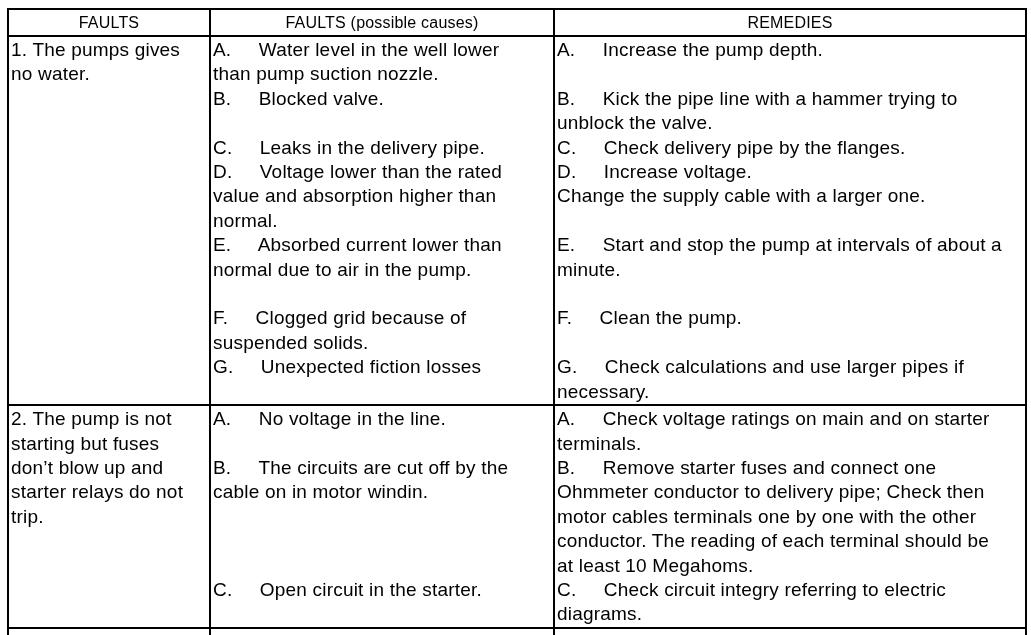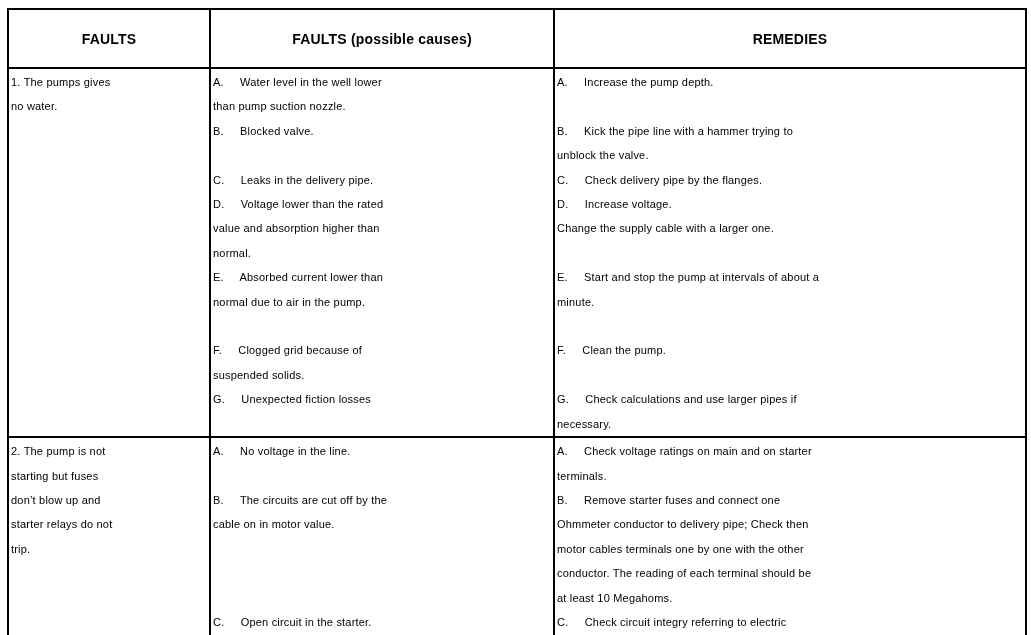--- a/index.html
+++ b/index.html
@@ -20,31 +20,31 @@
     width: 1018px;
     background: #ffffff;
   }
   col.c1 { width: 202px; }
   col.c2 { width: 344px; }
   col.c3 { width: 472px; }
   th, td {
     border: 2px solid #000000;
   }
   th {
-    font-size: 14px;
-    font-weight: bold;
+    font-size: 16px;
+    font-weight: normal;
     letter-spacing: 0.2px;
     text-align: center;
     vertical-align: middle;
     height: 25px;
-    padding: 16px;
+    padding: 0;
   }
   td {
     vertical-align: top;
-    font-size: 11px;
+    font-size: 19px;
     line-height: 24.4px;
     letter-spacing: 0.2px;
     white-space: pre;
     overflow: hidden;
     padding: 1px 0 0 2px;
   }
   tr.r1 { height: 366px; }
   tr.r2 { height: 186px; }
   tr.r3 { height: 46px; }
 </style>
@@ -101,21 +101,21 @@
       </tr>
       <tr class="r2">
         <td>2. The pump is not
 starting but fuses
 don’t blow up and
 starter relays do not
 trip.</td>
         <td>A.     No voltage in the line.
 
 B.     The circuits are cut off by the
-cable on in motor value.
+cable on in motor windin.
 
 
 
 C.     Open circuit in the starter.</td>
         <td>A.     Check voltage ratings on main and on starter
 terminals.
 B.     Remove starter fuses and connect one
 Ohmmeter conductor to delivery pipe; Check then
 motor cables terminals one by one with the other
 conductor. The reading of each terminal should be

